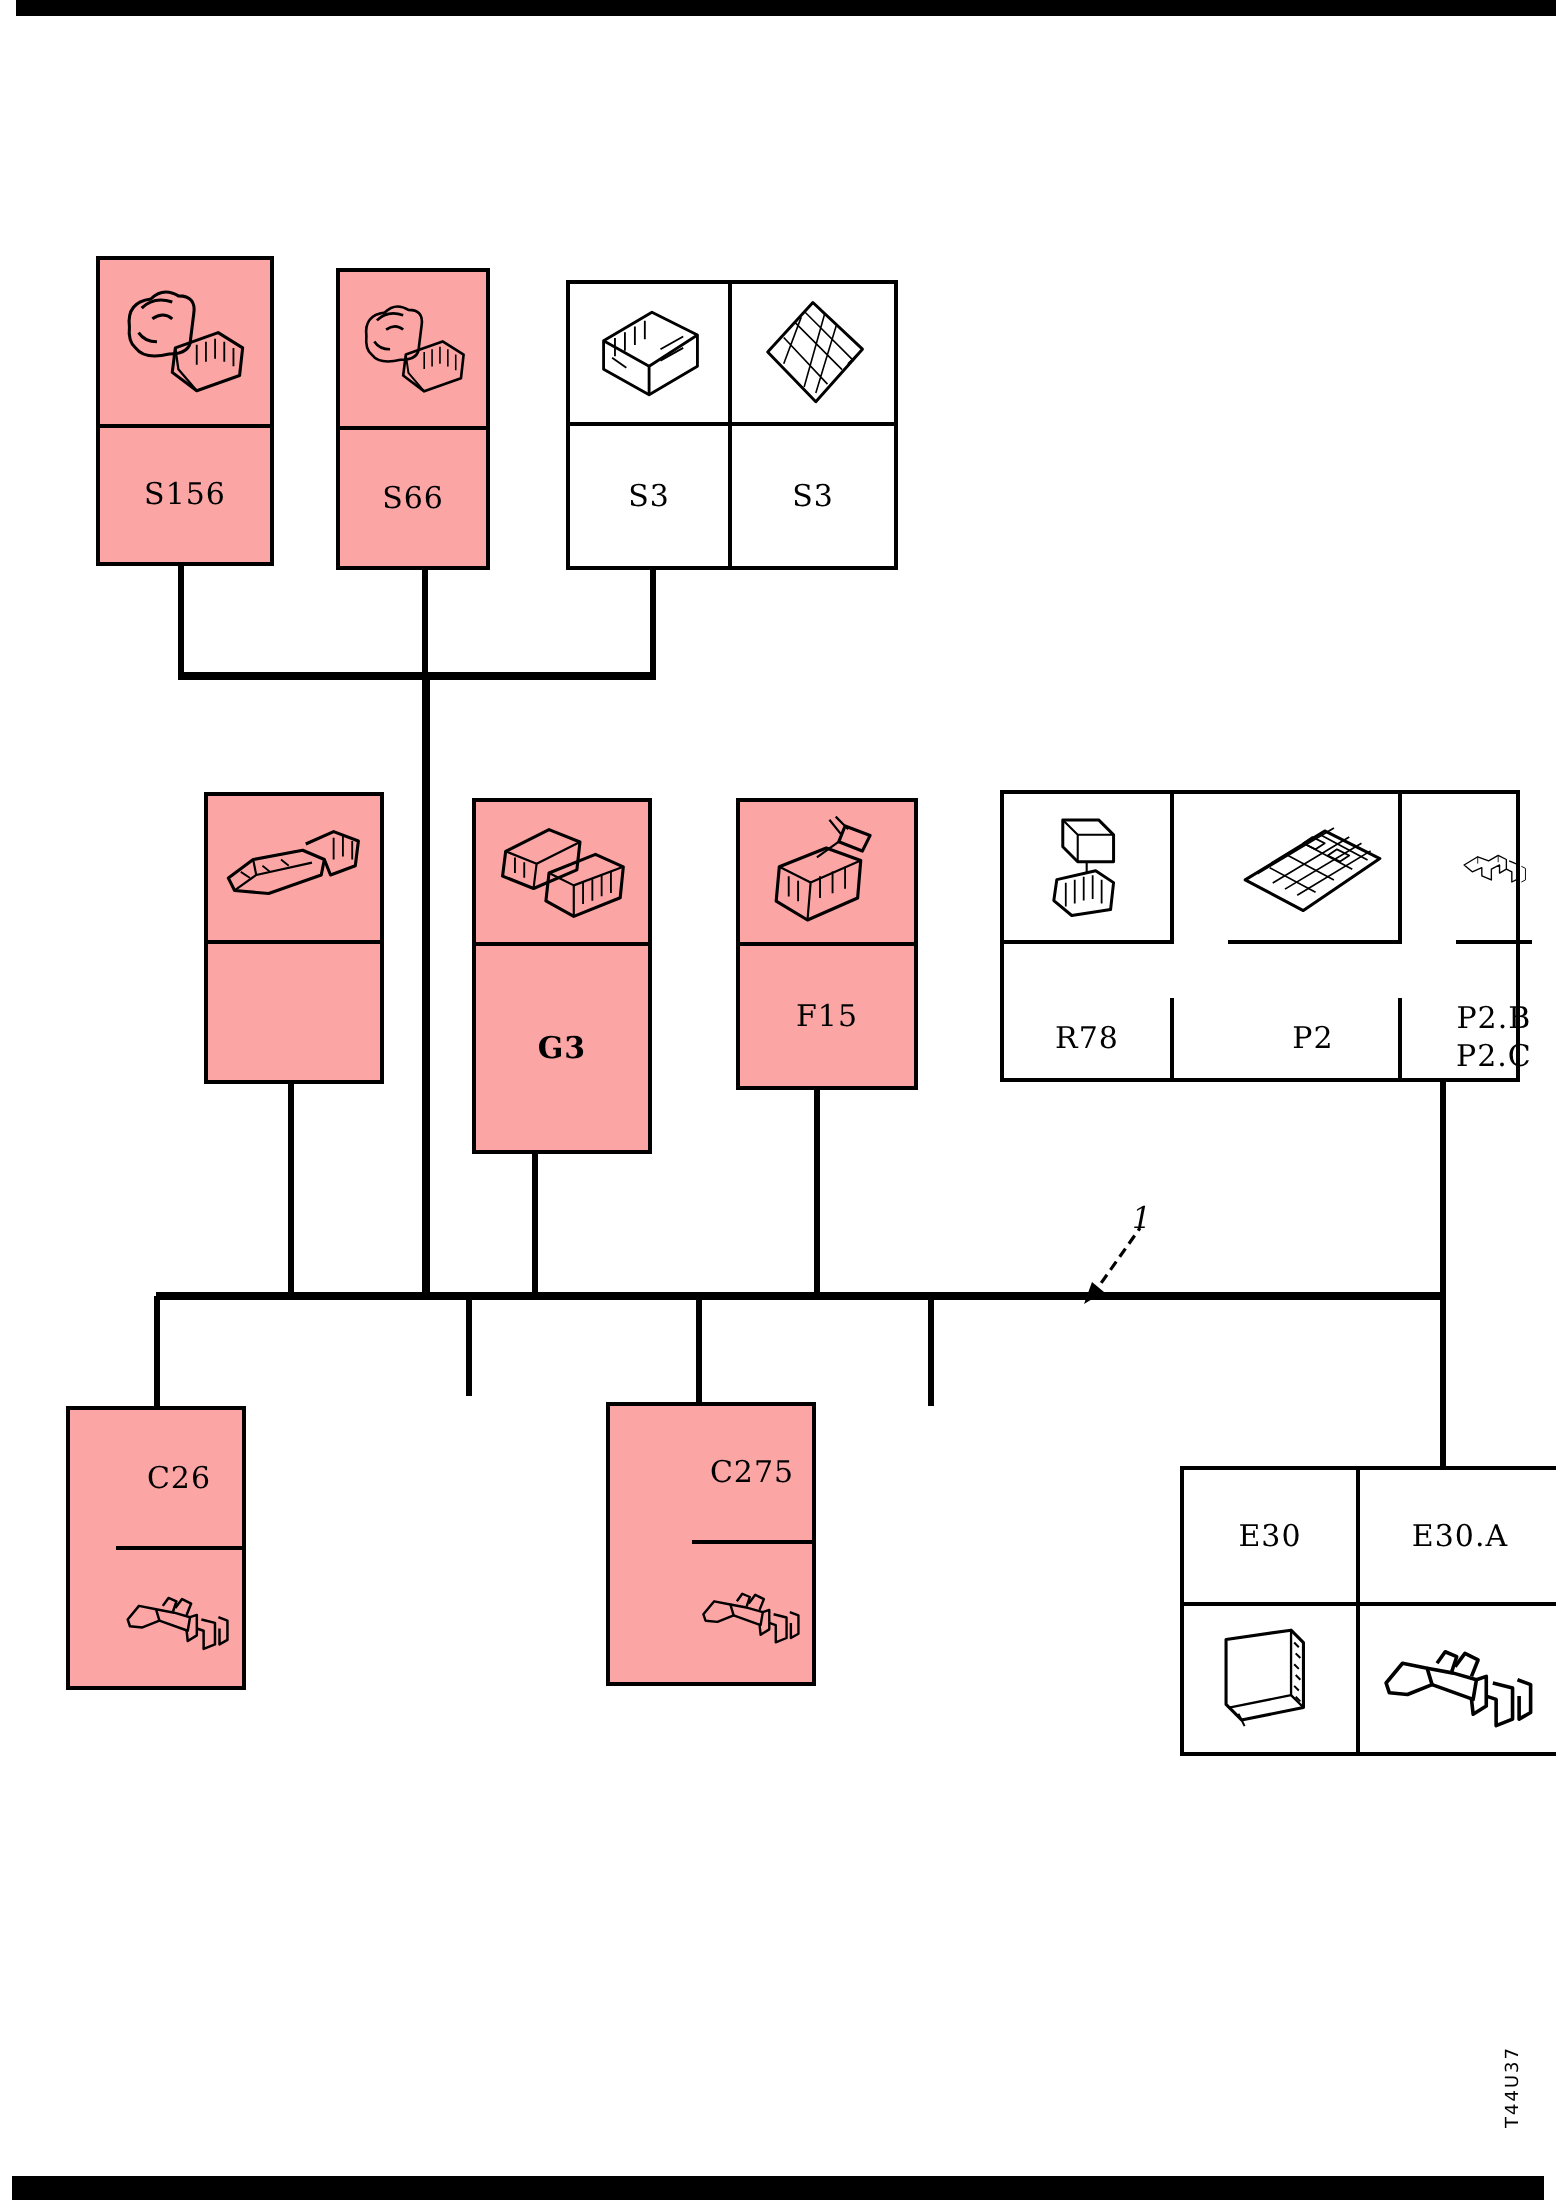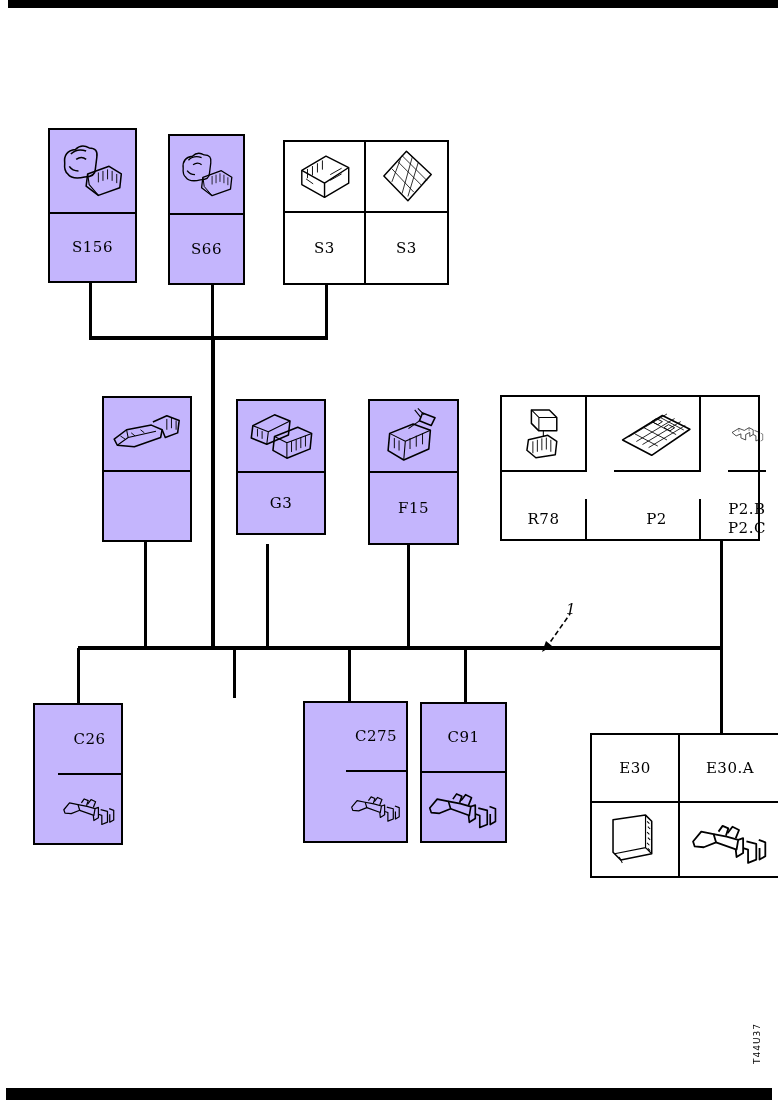--- a/index.html
+++ b/index.html
@@ -1,19 +1,19 @@
 <!DOCTYPE html>
 <html><head>
 <meta charset="utf-8">
 <style>
   html,body{margin:0;padding:0;background:#e8e8e8;}
   #page{position:relative;width:778px;height:1100px;background:#ffffff;overflow:hidden;
         font-family:"DejaVu Serif", serif;}
   .bar{position:absolute;background:#000;}
-  .box{position:absolute;border:2px solid #000;box-sizing:border-box;background:#c4b5fd;
+  .box{position:absolute;border:2px solid #000;box-sizing:border-box;background:#fca5a5;
        display:flex;flex-direction:column;}
   .pairbox{position:absolute;border:2px solid #000;box-sizing:border-box;background:#fff;
        display:grid;}
   .img-cell{display:flex;align-items:center;justify-content:center;overflow:hidden;}
   .img-cell svg{width:90%;height:90%;}
   .lbl-cell{display:flex;flex-direction:column;align-items:center;justify-content:center;
        font-size:15px;letter-spacing:.5px;color:#000;line-height:19px;}
   .bb{border-bottom:2px solid #000;}
   .br{border-right:2px solid #000;}
   .wire{position:absolute;background:#000;}
@@ -197,21 +197,21 @@
   </div>
 
   <div class="box" style="left:102px;top:396px;width:90px;height:146px;">
     <div class="img-cell bb" style="height:72px;">
       <svg viewBox="0 0 100 80">
           <use href="#sym-g13"></use>
         </svg>
     </div>
   </div>
 
-  <div class="box" style="left:236px;top:399px;width:90px;height:136px;">
+  <div class="box" style="left:236px;top:399px;width:90px;height:178px;font-weight:bold;">
     <div class="img-cell bb" style="height:70px;">
       <svg viewBox="0 0 100 80">
           <use href="#sym-g3"></use>
         </svg>
     </div>
     <div class="lbl-cell" style="flex:1;">
       <span>G3</span>
     </div>
   </div>
 
@@ -270,30 +270,20 @@
     <div class="lbl-cell bb" style="height:67px;">
       <span>C275</span>
     </div>
     <div class="img-cell" style="flex:1;">
       <svg viewBox="0 0 100 80">
           <use href="#sym-terminal"></use>
         </svg>
     </div>
   </div>
 
-  <div class="box" style="left:420px;top:702px;width:87px;height:141px;">
-    <div class="lbl-cell bb" style="height:67px;">
-      <span>C91</span>
-    </div>
-    <div class="img-cell" style="flex:1;">
-      <svg viewBox="0 0 100 80">
-          <use href="#sym-terminal"></use>
-        </svg>
-    </div>
-  </div>
 
   <div class="pairbox" style="left:590px;top:733px;width:192px;height:145px;grid-template-columns:88px 1fr;grid-template-rows:68px 1fr;">
     <div class="lbl-cell br bb">
       <span>E30</span>
     </div>
     <div class="lbl-cell bb">
       <span>E30.A</span>
     </div>
     <div class="img-cell br">
       <svg viewBox="0 0 100 80">

